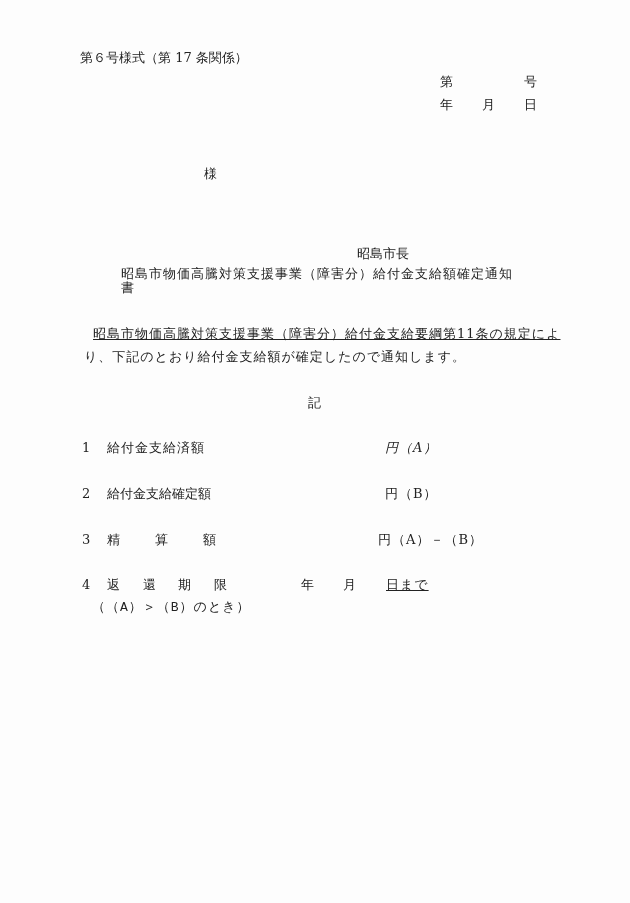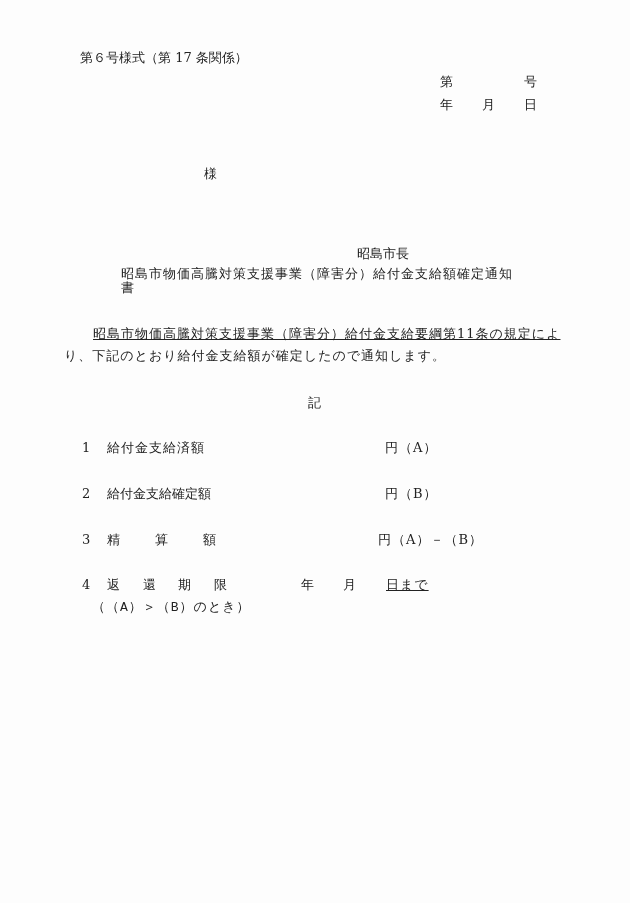--- a/index.html
+++ b/index.html
@@ -36,28 +36,28 @@
 <div class="abs" style="left:524px; top:97px;">日</div>
 
 <div class="abs" style="left:204px; top:166px;">様</div>
 
 <div class="abs" style="left:357px; top:211px;margin-top:35px;">昭島市長</div>
 
 <div class="abs spaced" style="left:121px; top:257px;margin-top:9px;">昭島市物価高騰対策支援事業（障害分）給付金支給額確定通知</div>
 <div class="abs" style="left:121px; top:280px;">書</div>
 
 <div class="abs spaced" style="left:93px; top:326px;text-decoration:underline;">昭島市物価高騰対策支援事業（障害分）給付金支給要綱第11条の規定によ</div>
-<div class="abs spaced" style="left:64px; top:349px;font-family:Liberation Mono, monospace;">り、下記のとおり給付金支給額が確定したので通知します。</div>
+<div class="abs spaced" style="left:84px; top:349px;">り、下記のとおり給付金支給額が確定したので通知します。</div>
 
 <div class="abs" style="left:308px; top:395px;">記</div>
 
 <div>
   <div class="abs" style="left:82px; top:440px;">1</div>
   <div class="abs spaced" style="left:107px; top:440px;">給付金支給済額</div>
-  <div class="abs spaced" style="left:385px; top:440px;">円（A）</div>
+  <div class="abs spaced" style="left:385px; top:440px;font-style:italic;">円（A）</div>
 </div>
 
 <div>
   <div class="abs" style="left:82px; top:486px;">2</div>
   <div class="abs" style="left:107px; top:486px;text-align:right;">給付金支給確定額</div>
   <div class="abs spaced" style="left:385px; top:486px;text-align:right;">円（B）</div>
 </div>
 
 <div>
   <div class="abs" style="left:82px; top:532px;">3</div>

